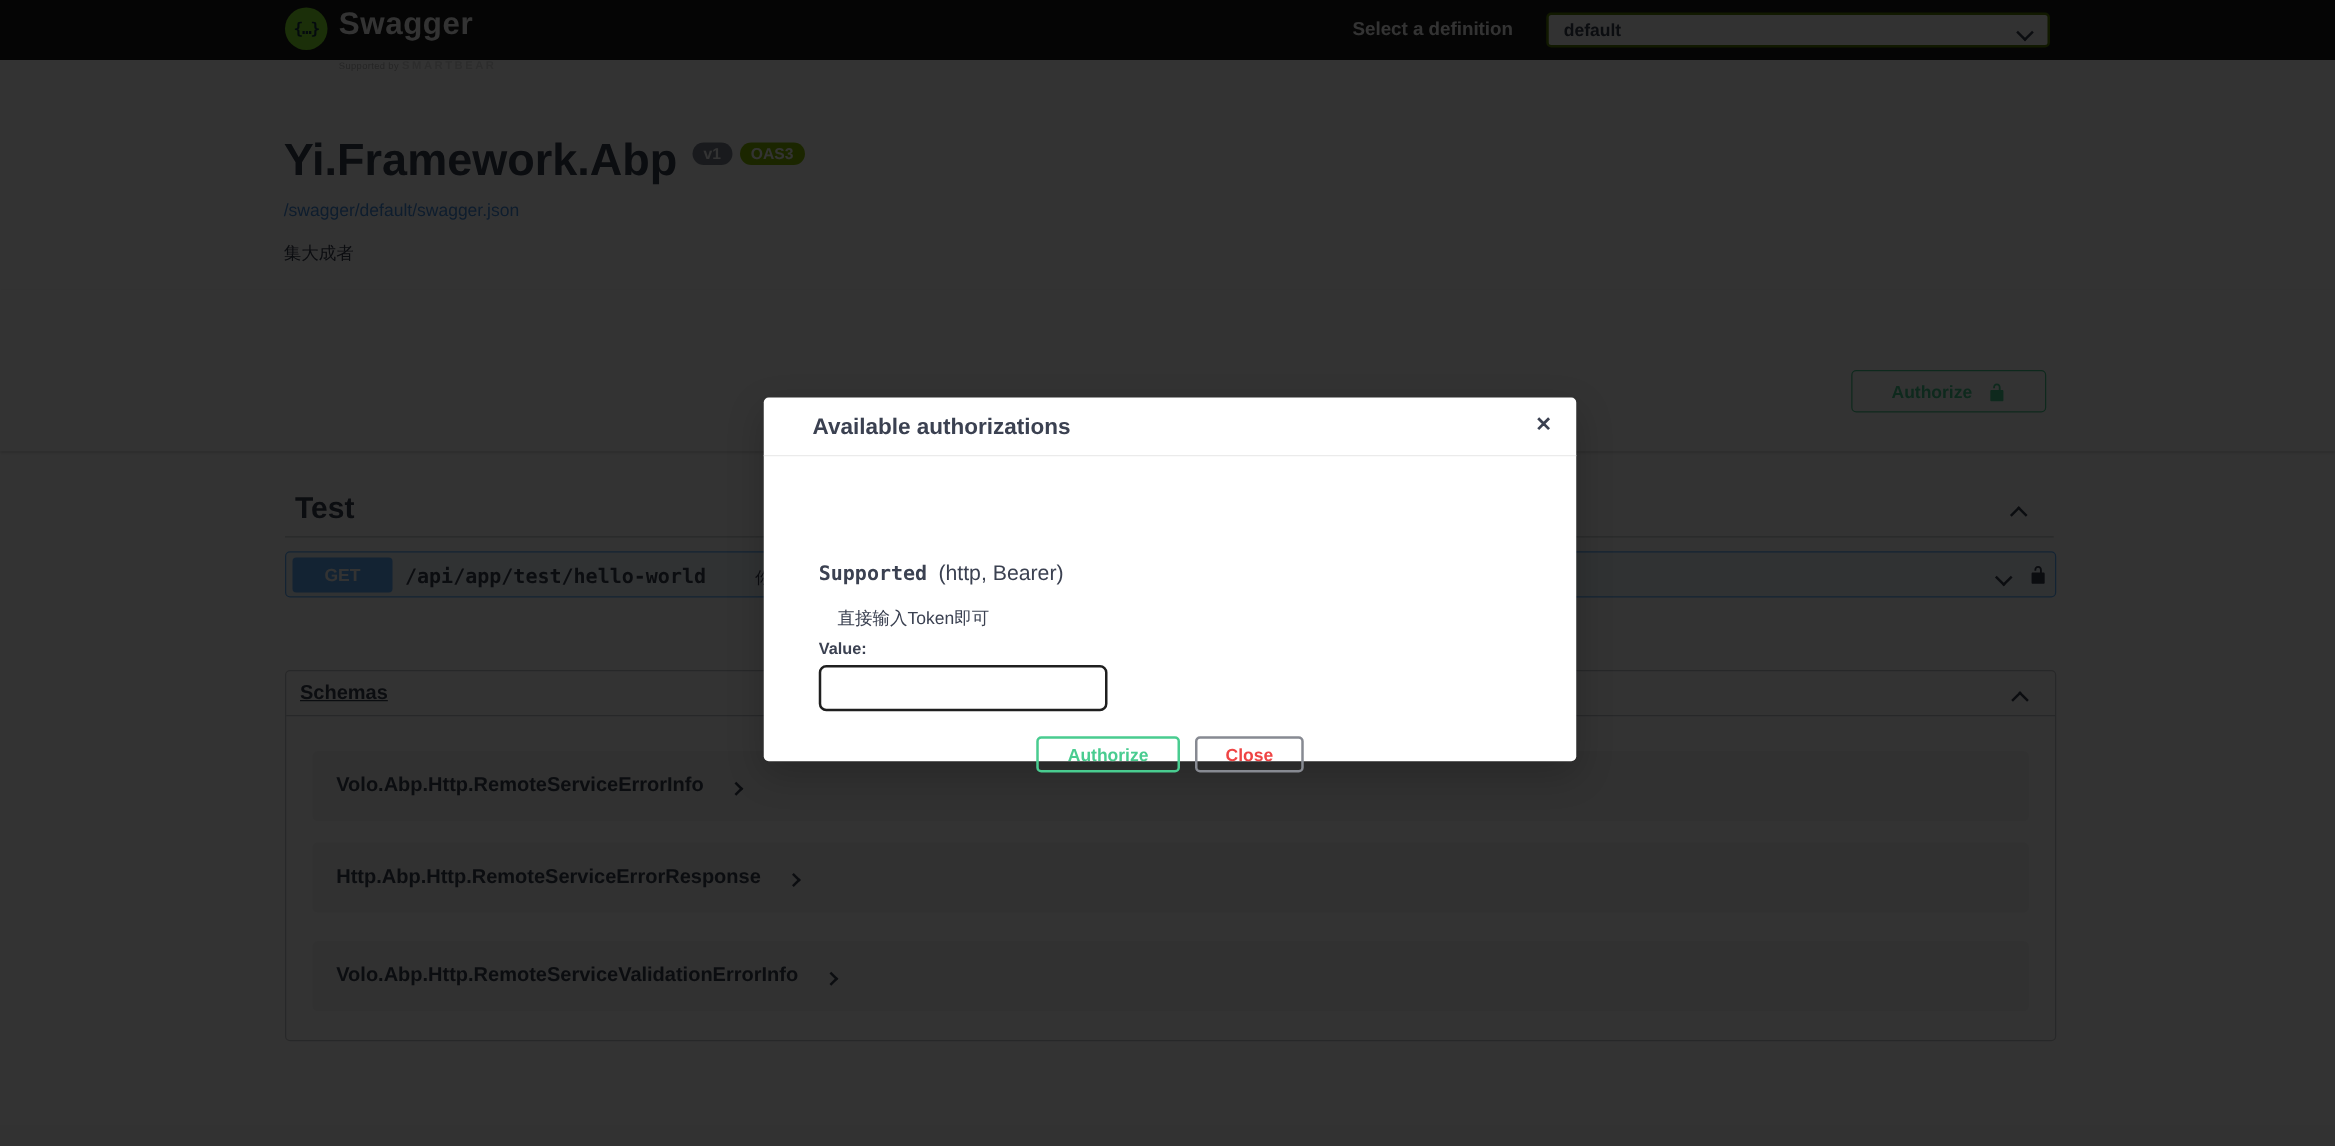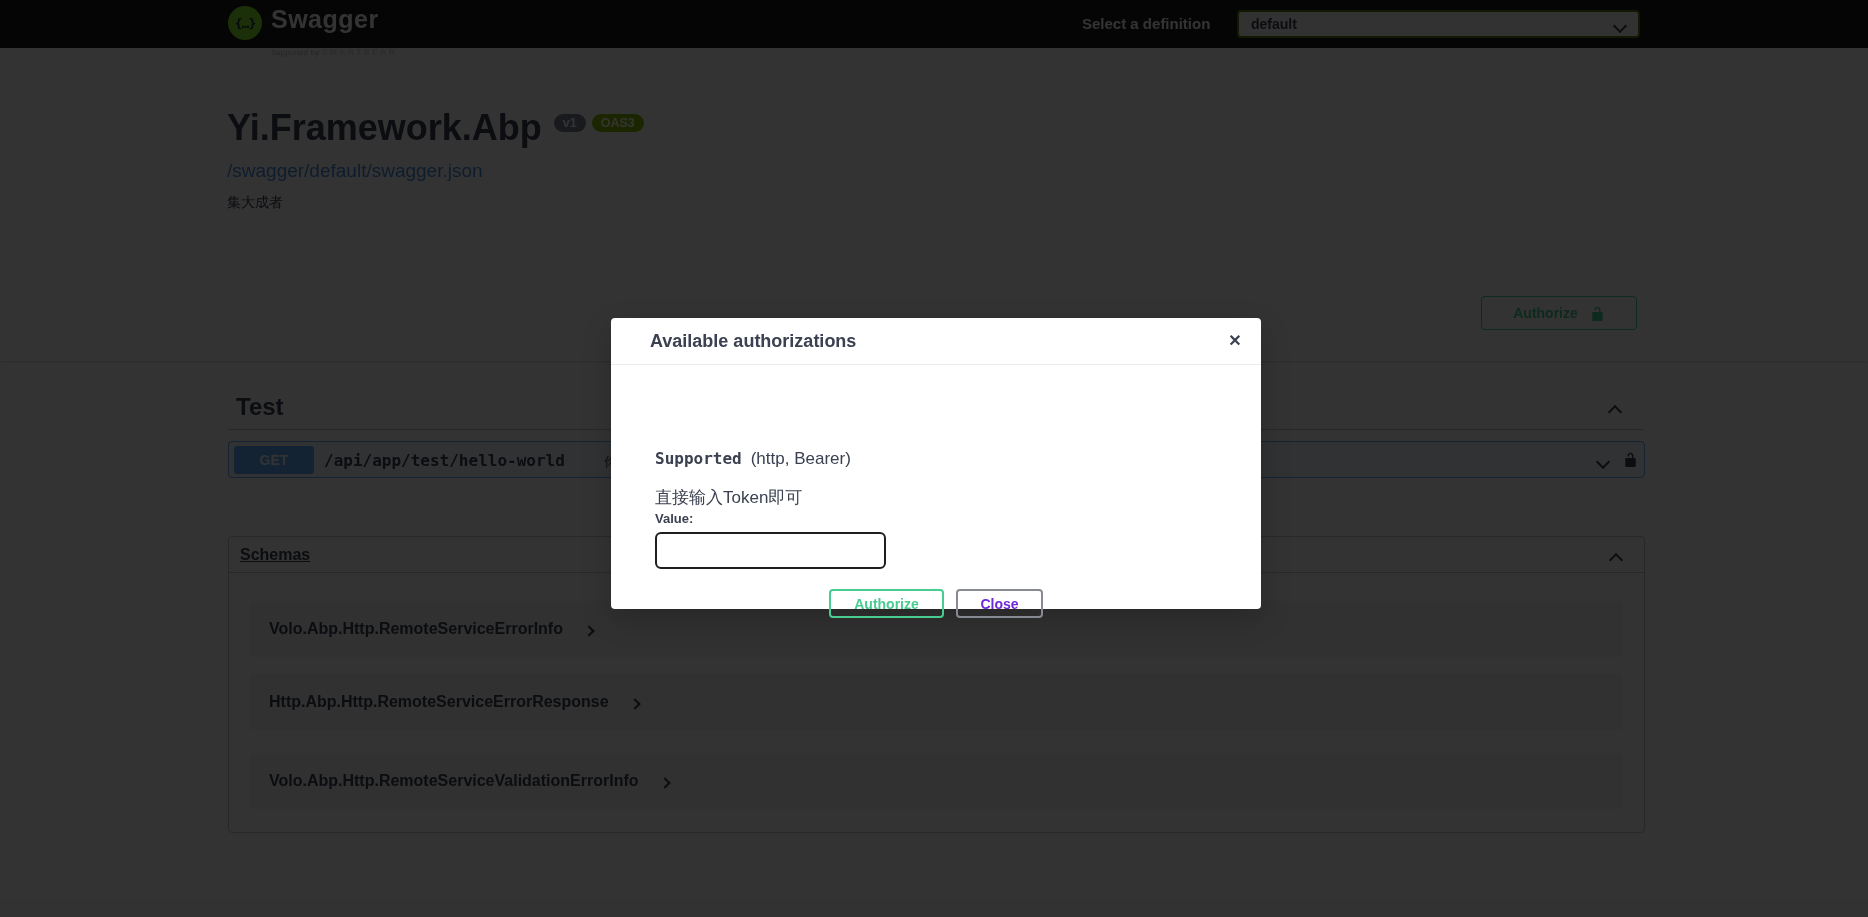--- a/index.html
+++ b/index.html
@@ -31,21 +31,21 @@
   .chev.right::before { width:6px; height:6px; transform:rotate(-45deg); top:3px; border-width:2px; }
 
   
   .main { position:absolute; left:0; top:48px; width:1868px; height:852px; background:#ffffff; z-index:1; }
   .footer-strip { position:absolute; left:0; top:900px; width:1868px; height:17px; background:#f8f8f8; z-index:1; }
   .api-title-row { position:absolute; left:227px; top:108px; display:flex; align-items:flex-start; z-index:1; }
   .api-title { font-size:36px; font-weight:bold; color:#3b4151; line-height:40px; }
   .badge { color:#fff; font-size:12.5px; font-weight:bold; border-radius:57px; padding:2px 9px; margin-top:6px; }
   .badge.version { background:#7d8492; margin-left:12px; }
   .badge.oas { background:#89bf04; margin-left:6px; }
-  .spec-link { position:absolute; left:227px; top:160px; font-size:19px; color:#4990e2; text-decoration:none; z-index:1; }
+  .spec-link { position:absolute; left:227px; top:160px; font-size:14px; color:#4990e2; text-decoration:none; z-index:1; }
   .api-desc { position:absolute; left:227px; top:194px; font-size:14px; color:#3b4151; z-index:1; }
 
   
   .scheme-container { position:absolute; left:0; top:232px; width:1868px; height:129px; background:#fff;
                       box-shadow:0 1px 2px 0 rgba(0,0,0,.15); z-index:1; }
   .btn-auth-main { position:absolute; left:1481px; top:296px; width:156px; height:34px; background:transparent;
                    border:1px solid #49cc90; border-radius:4px; color:#49cc90; font-weight:bold; font-size:14px;
                    display:flex; align-items:center; justify-content:center; gap:12px; cursor:pointer; z-index:1;
                    font-family:"Liberation Sans", sans-serif; }
   .lock-svg { display:block; }
@@ -82,29 +82,29 @@
   .modal { position:absolute; left:611px; top:318px; width:650px; height:291px; background:#fff; border-radius:4px;
            box-shadow:0 10px 30px rgba(0,0,0,.2); z-index:20; }
   .modal-header { position:relative; height:47px; border-bottom:1px solid #ebebeb; display:flex; align-items:center; }
   .modal-title { font-size:18px; font-weight:bold; color:#3b4151; margin-left:39px; }
   .modal-close { position:absolute; right:13px; top:10px; width:26px; height:26px; background:transparent; border:none;
                  font-size:16px; font-weight:bold; color:#3b4151; cursor:pointer; line-height:26px; }
   .modal-body { position:relative; height:244px; }
   .scheme-line { position:absolute; left:44px; top:84px; display:flex; align-items:baseline; gap:9px; }
   .scheme-name { font-family:"DejaVu Sans Mono", monospace; font-weight:bold; font-size:16px; color:#3b4151; }
   .scheme-type { font-size:17px; font-weight:normal; color:#3b4151; }
-  .scheme-desc { position:absolute; left:44px; top:121px; font-size:17px; color:#3b4151; }
+  .scheme-desc { position:absolute; left:59px; top:121px; font-size:14px; color:#3b4151; }
   .value-label { position:absolute; left:44px; top:146px; font-size:13px; font-weight:bold; color:#3b4151; }
   .token-input { position:absolute; left:44px; top:167px; width:231px; height:37px; border:2px solid #1f1f1f;
                  border-radius:6px; padding:0 10px; font-size:14px; font-family:"Liberation Sans", sans-serif; outline:none; }
   .modal-btns { position:absolute; left:0; top:224px; width:650px; display:flex; justify-content:center; gap:12px; }
   .btn-modal-auth { width:115px; height:29px; background:transparent; border:2px solid #49cc90; border-radius:4px;
                     color:#49cc90; font-weight:bold; font-size:14px; cursor:pointer; font-family:"Liberation Sans", sans-serif; }
   .btn-modal-close { width:87px; height:29px; background:transparent; border:2px solid #878a92; border-radius:4px;
-                     color:#6d28d9; font-weight:bold; font-size:14px; cursor:pointer; font-family:"Liberation Sans", sans-serif; }
+                     color:#ef4444; font-weight:bold; font-size:14px; cursor:pointer; font-family:"Liberation Sans", sans-serif; }
 </style>
 </head>
 <body>
 
 <div class="main"></div>
 <div class="footer-strip"></div>
 
 <div class="topbar">
   <div class="logo">
     <div class="logo-circle">

